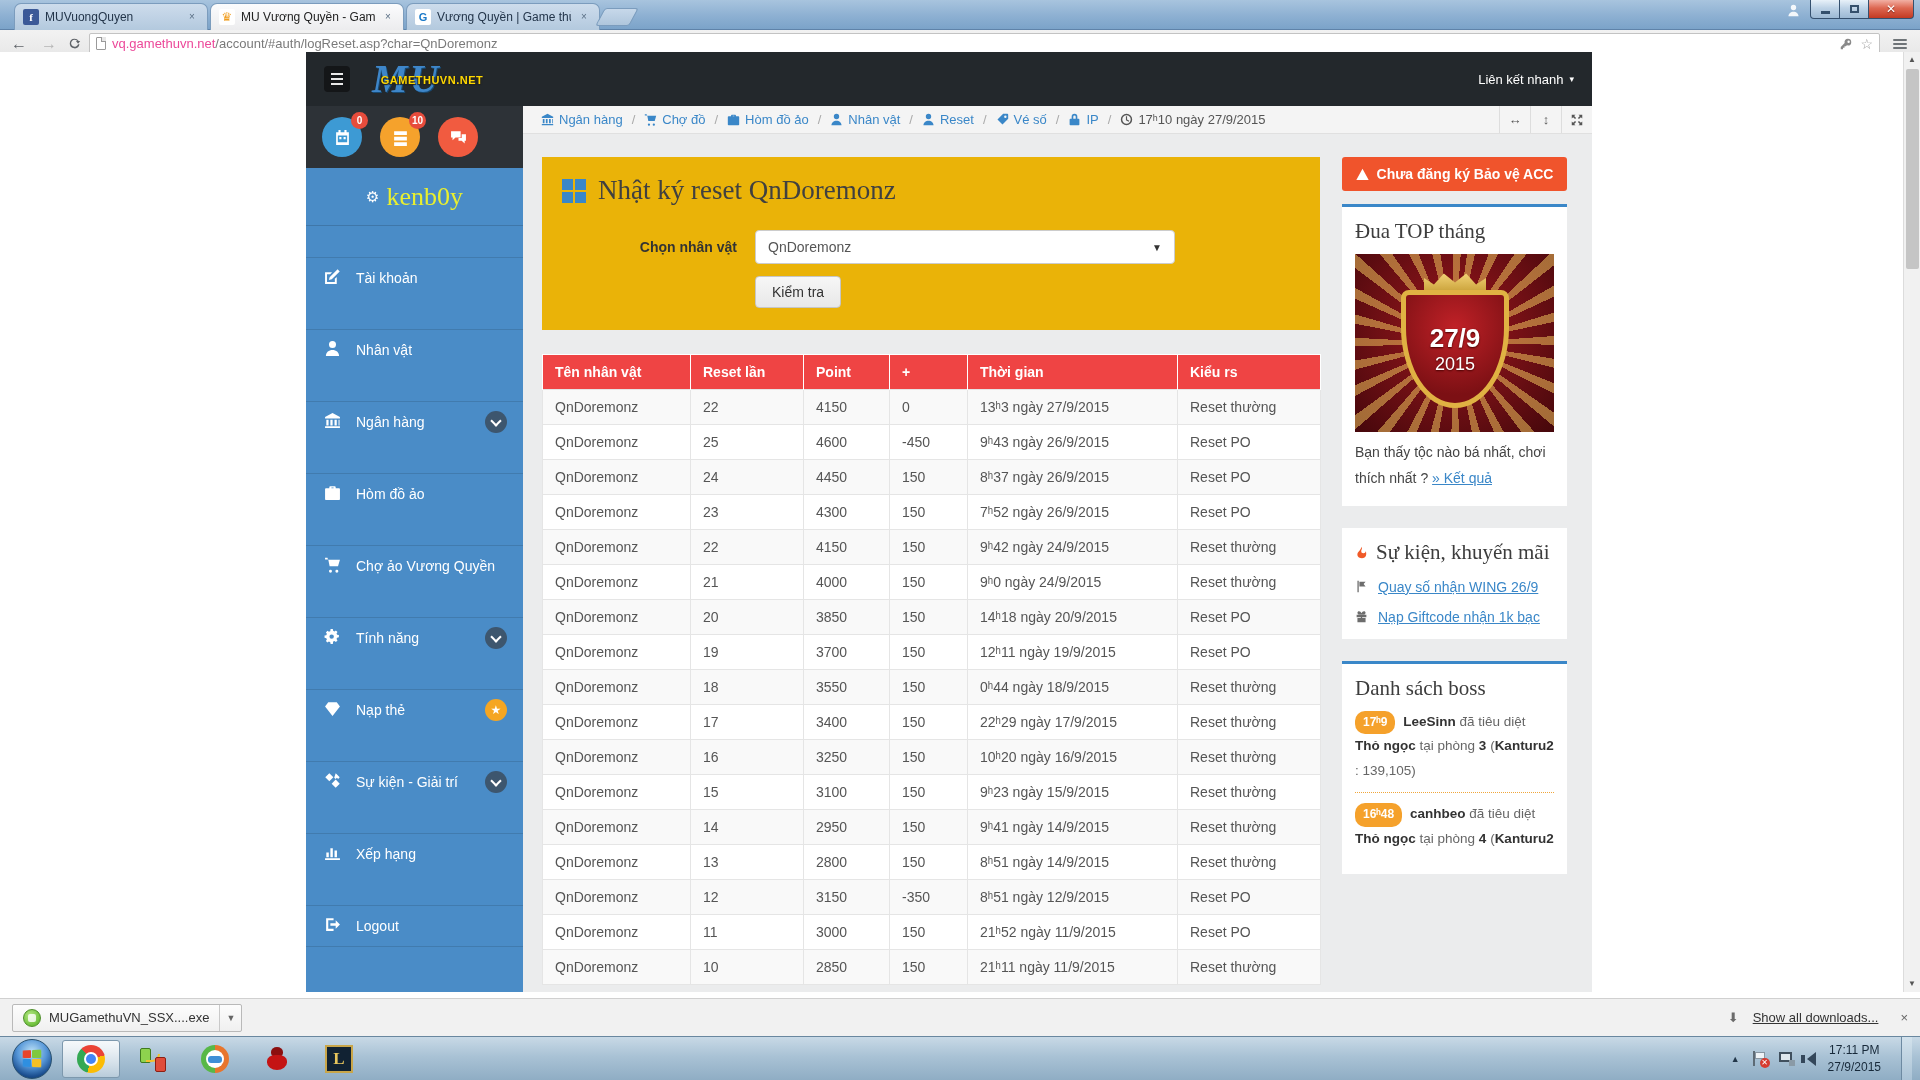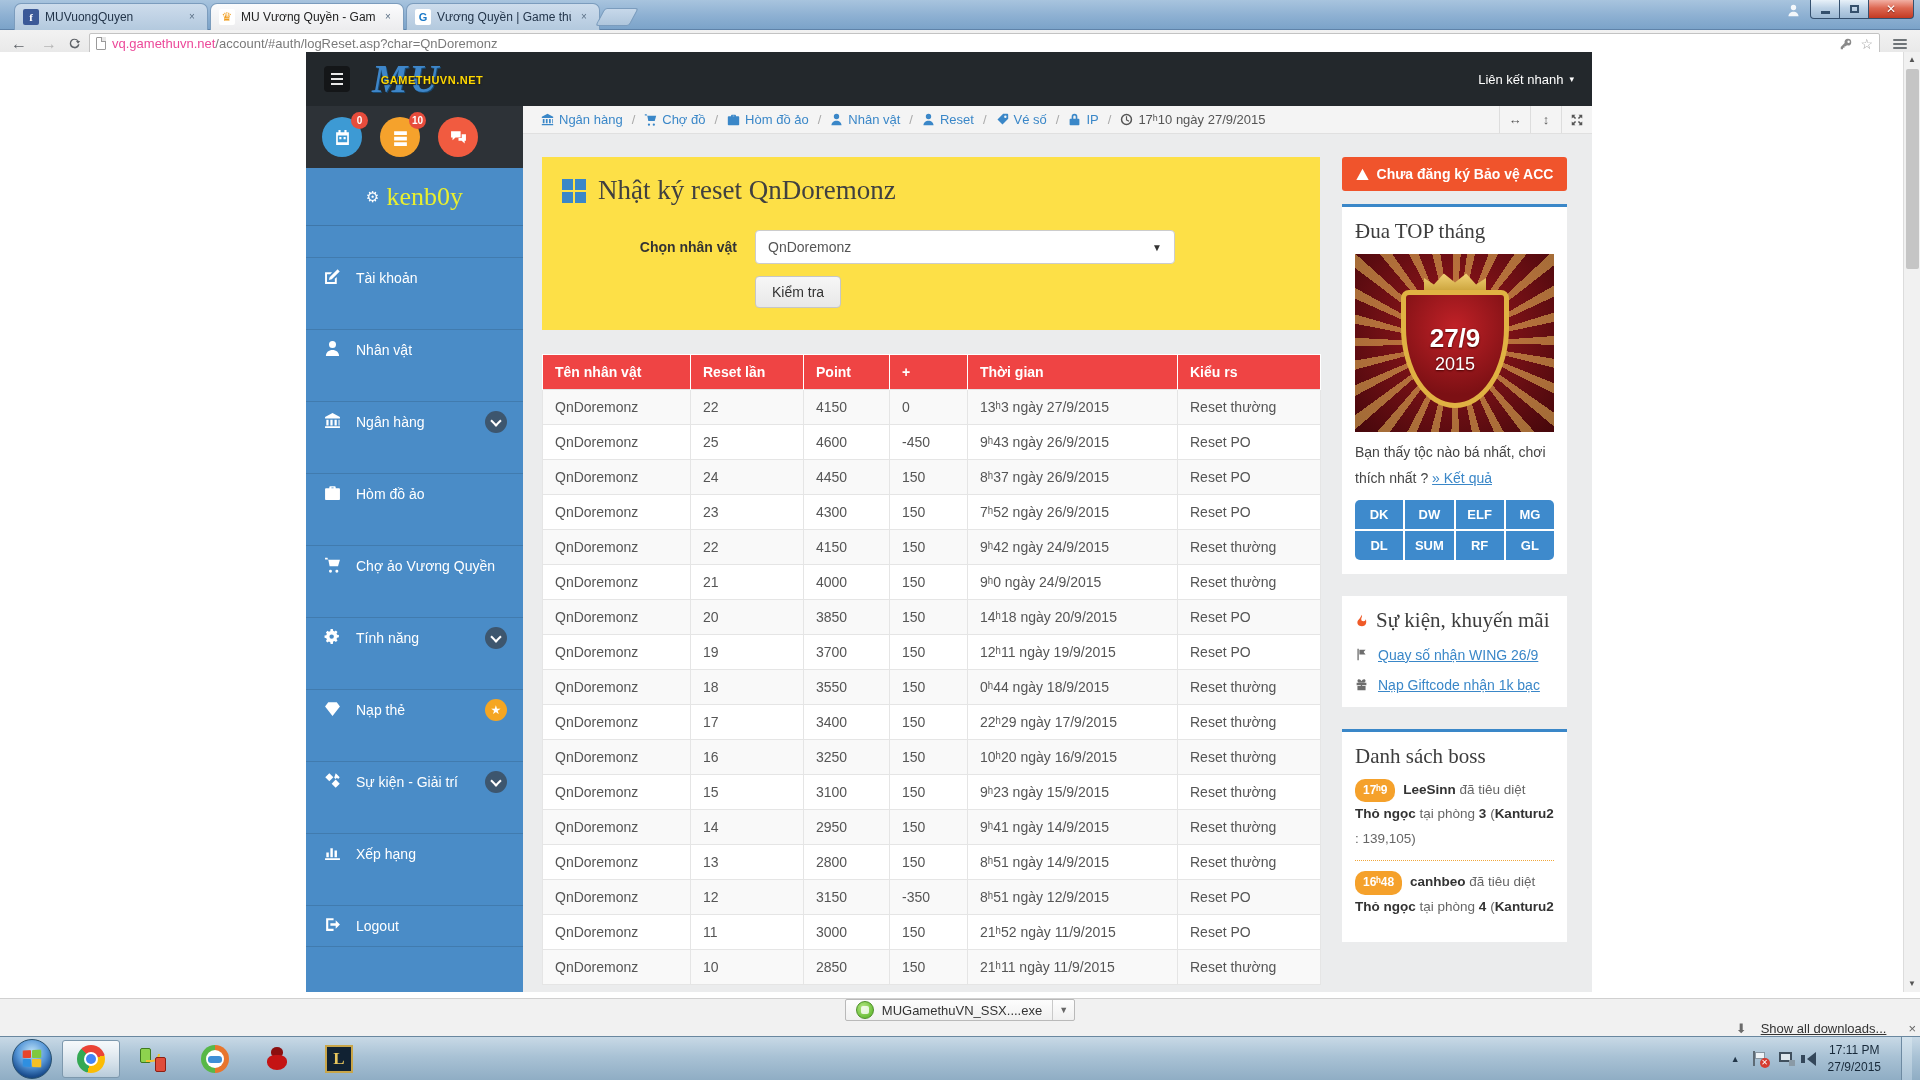--- a/index.html
+++ b/index.html
@@ -81,21 +81,21 @@
   .main-area { flex:1; display:flex; flex-direction:column; }
   .breadcrumb { height:28px; background:#f4f4f4; border-bottom:1px solid #e0e0e0; display:flex; align-items:center; padding-left:18px; font-size:13px; position:relative; }
   .bc-item { display:flex; align-items:center; gap:5px; color:#3a87c8; }
   .bc-sep { color:#aaa; margin:0 9px; }
   .bc-time { display:flex; align-items:center; gap:5px; color:#555; }
   .bc-tools { position:absolute; right:0; top:0; height:100%; display:flex; }
   .bc-tool { width:31px; height:100%; border-left:1px solid #ddd; display:flex; align-items:center; justify-content:center; color:#555; font-size:13px; }
 
   .content { flex:1; background:#ebeced; position:relative; overflow:hidden; }
   .center-col { position:absolute; left:19px; top:23px; width:778px; }
-  .panel { background:#fde047; }
+  .panel { background:#eab308; }
   .form-panel { padding:18px 20px 22px; }
   .page-title { display:flex; align-items:center; gap:12px; }
   .win-flag { width:24px; height:24px; display:grid; grid-template-columns:11px 11px; grid-template-rows:11px 11px; gap:2px; }
   .win-flag i { background:#3a87c8; }
   .page-title h1 { font-family:"Liberation Serif",serif; font-weight:normal; font-size:27px; color:#404040; }
   .form-row { display:flex; align-items:center; margin-top:24px; }
   .form-label { width:193px; text-align:right; padding-right:18px; font-size:14px; font-weight:bold; color:#333; }
   .select { width:420px; height:34px; border:1px solid #ccc; border-radius:4px; background:#fff; display:flex; align-items:center; padding:0 12px; font-size:14px; color:#555; }
   .select .caret { margin-left:auto; font-size:10px; color:#333; }
   .btn-row { margin-top:12px; padding-left:193px; }
@@ -125,21 +125,21 @@
   .class-grid .cg { background:#3e8acc; color:#fff; font-size:13px; font-weight:bold; text-align:center; padding:7px 0; }
   .evt-link { display:flex; align-items:center; gap:10px; margin-top:14px; font-size:14px; }
   .evt-link .ei { color:#6d6d6d; flex:none; }
   .evt-link a { color:#3a87c8; }
   .boss-entry { padding:9px 0 9px; border-bottom:1px dotted #f0a63a; font-size:13.5px; color:#666; line-height:1.8; }
   .boss-entry:last-child { border-bottom:none; }
   .boss-entry b { color:#333; }
   .tbadge { display:inline-block; background:#f5a12b; color:#fff; font-size:12px; font-weight:bold; border-radius:10px; padding:1px 8px; margin-right:4px; }
 
   
-  .shelf { position:absolute; top:998px; left:0; width:1920px; height:38px; background:#f1f1f1; border-top:1px solid #d0d0d0; display:flex; align-items:center; padding:0 4px;flex-direction:column; }
+  .shelf { position:absolute; top:998px; left:0; width:1920px; height:38px; background:#f1f1f1; border-top:1px solid #d0d0d0; display:flex; align-items:center; padding:0 12px; }
   .dl-item { height:28px; background:linear-gradient(180deg,#fdfdfd,#f0f0f0); border:1px solid #b9b9b9; border-radius:2px; display:flex; align-items:center; }
   .dl-main { display:flex; align-items:center; gap:8px; padding:0 10px; }
   .dl-ico { width:18px; height:18px; border-radius:50%; background:radial-gradient(circle at 40% 35%,#b8e986,#6cbf3a 70%); border:1px solid #4e8f2a; position:relative; }
   .dl-ico::after { content:""; position:absolute; left:4px; top:4px; width:8px; height:8px; background:#fff; border-radius:2px; opacity:.8; }
   .dl-name { font-size:13px; color:#333; }
   .dl-caret { width:22px; height:100%; border-left:1px solid #c9c9c9; display:flex; align-items:center; justify-content:center; font-size:9px; color:#666; }
   .shelf-right { margin-left:auto; display:flex; align-items:center; gap:14px; }
   .dl-arrow { color:#6b6b6b; font-size:13px; }
   .show-all { font-size:13px; color:#333; text-decoration:underline; }
   .shelf-close { color:#666; font-size:13px; margin-left:8px; }
@@ -698,30 +698,20 @@
                   <div class="crown"></div>
                   <div class="shield">
                     <span class="d1">27/9</span>
                     <span class="d2">2015</span>
                   </div>
                 </div>
                 <div class="tops-q">
                   <span>Bạn thấy tộc nào bá nhất, chơi thích nhất ?</span>
                   <a href="#">» Kết quả</a>
                 </div>
-                <div class="class-grid">
-                  <span class="cg">DK</span>
-                  <span class="cg">DW</span>
-                  <span class="cg">ELF</span>
-                  <span class="cg">MG</span>
-                  <span class="cg">DL</span>
-                  <span class="cg">SUM</span>
-                  <span class="cg">RF</span>
-                  <span class="cg">GL</span>
-                </div>
               </div>
 
               <div class="rpanel" style="margin-top:22px">
                 <h3>
                   <svg class="sm-svg" style="color:#f05a28">
                       <use href="#i-flame"></use>
                     </svg>
                   <span>Sự kiện, khuyến mãi</span>
                 </h3>
                 <div class="evt-link">

